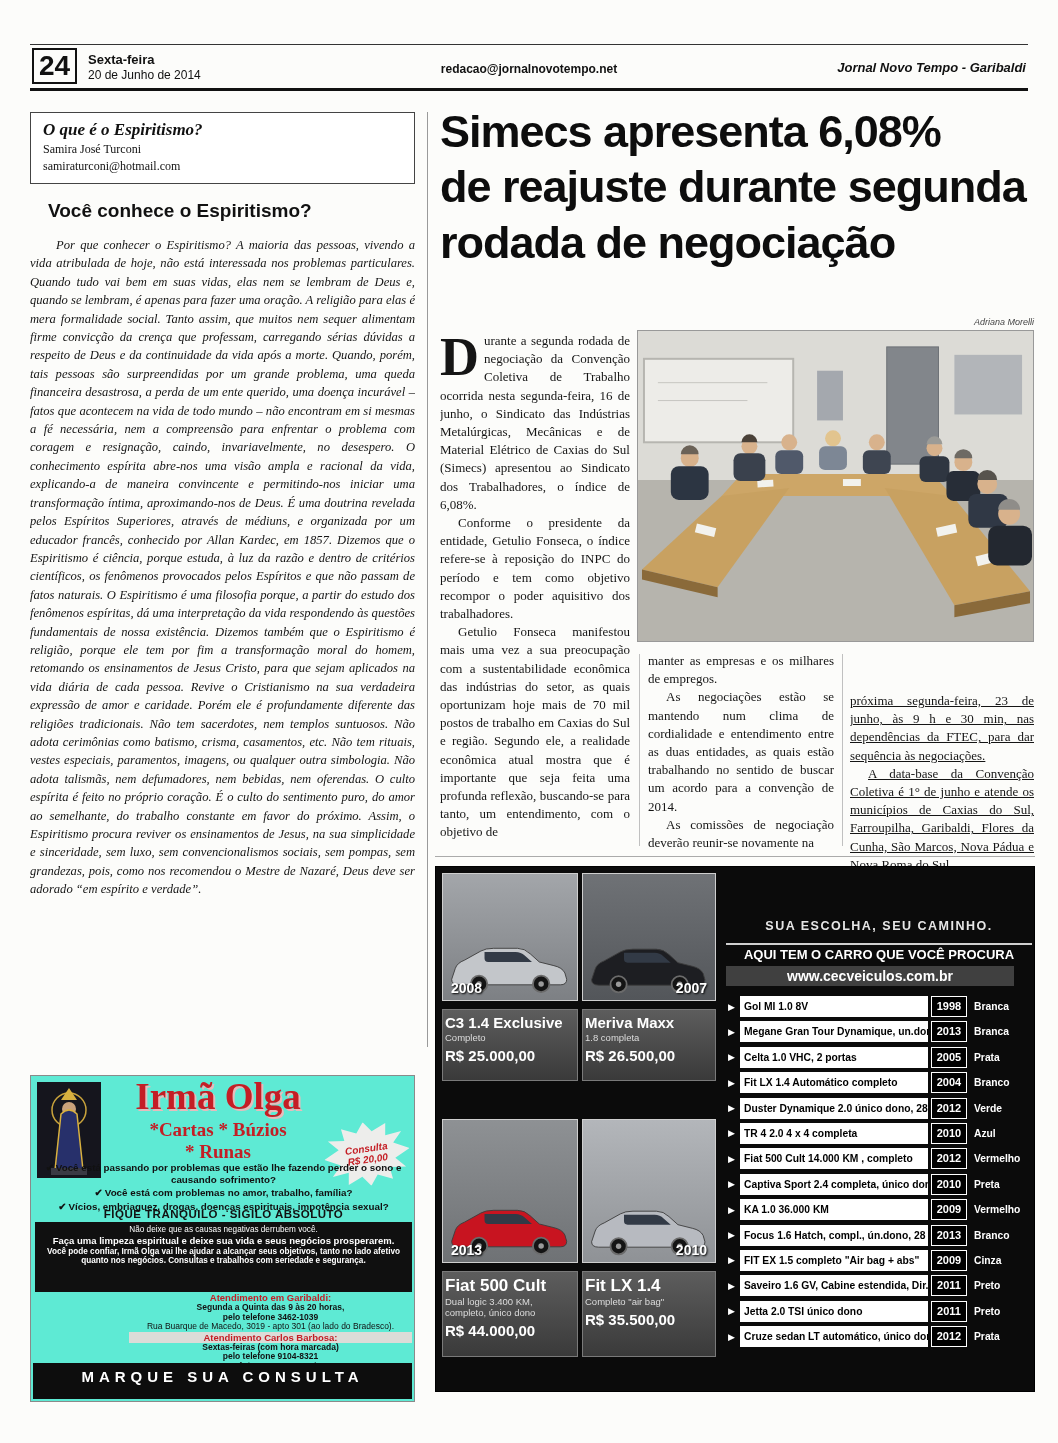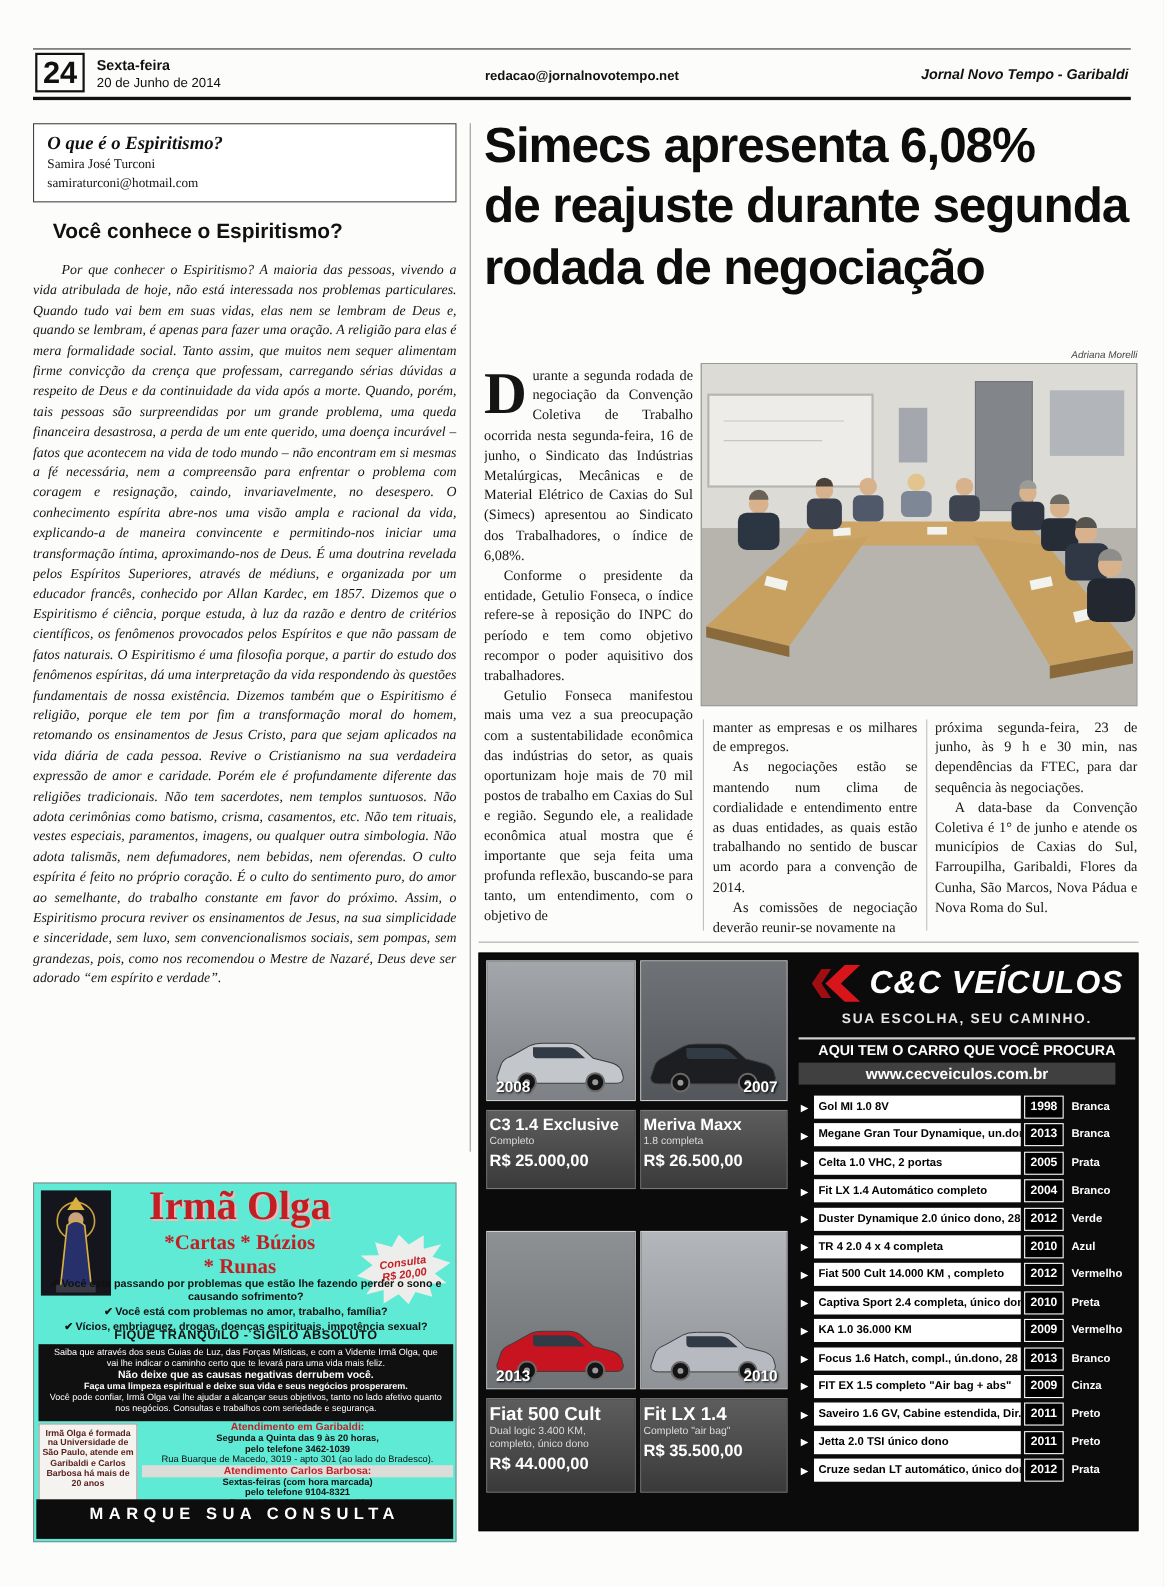--- a/index.html
+++ b/index.html
@@ -32,21 +32,21 @@
 
   
   .headline { position:absolute; left:440px; top:104px; width:600px; font:bold 45px/1.23 "Liberation Sans",sans-serif; letter-spacing:-1px; color:#0d0d0d; }
   .photo-credit { position:absolute; left:637px; top:317px; width:397px; text-align:right; font:italic 9px "Liberation Sans",sans-serif; color:#444; }
   .photo { position:absolute; left:637px; top:330px; width:397px; height:312px; border:1px solid #999; overflow:hidden; background:#c8c7c1; }
   .art-col { position:absolute; overflow:hidden; font:13px/18.2px "Liberation Serif",serif; text-align:justify; color:#151515; }
   .art-col p { text-indent:18px; }
   .art-col p.first { text-indent:0; }
   .col1 { left:440px; top:332px; width:190px; height:516px; }
   .col2 { left:648px; top:652px; width:186px; height:200px; }
-  .col3 { left:850px; top:652px; width:184px; height:204px; }
+  .col3 { left:850px; top:692px; width:184px; height:204px;text-decoration:underline; }
   .dropcap { float:left; font:bold 54px/44px "Liberation Serif",serif; padding:3px 5px 0 0; }
 
   
   .olga { position:absolute; left:30px; top:1075px; width:385px; height:327px; border:1px solid #8a8a8a; background:#5eead4; }
   .olga-saint { position:absolute; left:6px; top:6px; width:64px; height:96px; }
   .olga-title { position:absolute; left:72px; top:2px; width:230px; text-align:center; font:bold 37px/1 "Liberation Serif",serif; color:#c41e25; text-shadow:2px 2px 0 #e7bcbc; }
   .olga-sub { position:absolute; left:72px; width:230px; text-align:center; font:bold 19px/1 "Liberation Serif",serif; color:#c41e25; }
   .olga-sub1 { top:44px; } .olga-sub2 { top:66px; }
   .olga-burst { position:absolute; right:4px; top:46px; width:86px; height:64px; background:#ededeb; transform:rotate(-8deg);
       clip-path:polygon(50% 0%,59% 16%,76% 6%,74% 25%,93% 22%,82% 38%,100% 50%,82% 62%,93% 78%,74% 75%,76% 94%,59% 84%,50% 100%,41% 84%,24% 94%,26% 75%,7% 78%,18% 62%,0% 50%,18% 38%,7% 22%,26% 25%,24% 6%,41% 16%);
@@ -237,27 +237,25 @@
 
         <div class="q"><span class="check">✔</span><span>Você está com problemas no amor, trabalho, família?</span></div>
 
         <div class="q"><span class="check">✔</span><span>Vícios, embriaguez, drogas, doenças espirituais, impotência sexual?</span></div>
       </div>
 
     <div class="olga-tranq">FIQUE TRANQUILO - SIGILO ABSOLUTO</div>
 
     <div class="olga-pitch">
 
-    <div>Saiba que através dos seus Guias de Luz, das Forças Místicas, e com a Vidente Irmã Olga, que vai lhe indicar o caminho certo que te levará para uma vida mais feliz.</div>
         <div>Não deixe que as causas negativas derrubem você.</div>
         <div>Faça uma limpeza espiritual e deixe sua vida e seus negócios prosperarem.</div>
         <div>Você pode confiar, Irmã Olga vai lhe ajudar a alcançar seus objetivos, tanto no lado afetivo quanto nos negócios. Consultas e trabalhos com seriedade e segurança.</div>
       </div>
 
-    <div class="olga-cred">Irmã Olga é formada na Universidade de São Paulo, atende em Garibaldi e Carlos Barbosa há mais de 20 anos</div>
 
     <div class="olga-sched">
       <div class="olga-sched-title">Atendimento em Garibaldi:</div>
       <div class="olga-sched-block">
 
       <div>Segunda a Quinta das 9 às 20 horas,</div>
           <div>pelo telefone 3462-1039</div>
           <div>Rua Buarque de Macedo, 3019 - apto 301 (ao lado do Bradesco).</div>
         </div>
       <div class="olga-sched-title gray">Atendimento Carlos Barbosa:</div>
@@ -313,27 +311,20 @@
       <div class="feat-desc">Dual logic 3.400 KM, completo, único dono</div>
       <div class="feat-price">R$ 44.000,00</div>
     </div>
     <div class="feat-box fb4">
       <div class="feat-name">Fit LX 1.4</div>
       <div class="feat-desc">Completo "air bag"</div>
       <div class="feat-price">R$ 35.500,00</div>
     </div>
 
     <div class="cars-right">
-      <div class="logo-row">
-        <svg viewBox="0 0 50 38" width="44" height="34">
-          <polygon points="50,0 30,19 50,38 34,38 14,19 34,0" fill="#d9151c"></polygon>
-          <polygon points="20,4 10,4 0,19 10,34 20,34 10,19" fill="#9e0e13"></polygon>
-        </svg>
-        <span class="logo-text">C&amp;C VEÍCULOS</span>
-      </div>
       <div class="slogan">SUA ESCOLHA, SEU CAMINHO.</div>
       <div class="banner">AQUI TEM O CARRO QUE VOCÊ PROCURA</div>
       <div class="site">www.cecveiculos.com.br</div>
 
       <div class="car-list">
 
           <div class="car-row">
             <span class="row-arrow">▶</span>
             <span class="row-name">Gol MI 1.0 8V</span>
             <span class="row-year">1998</span>

